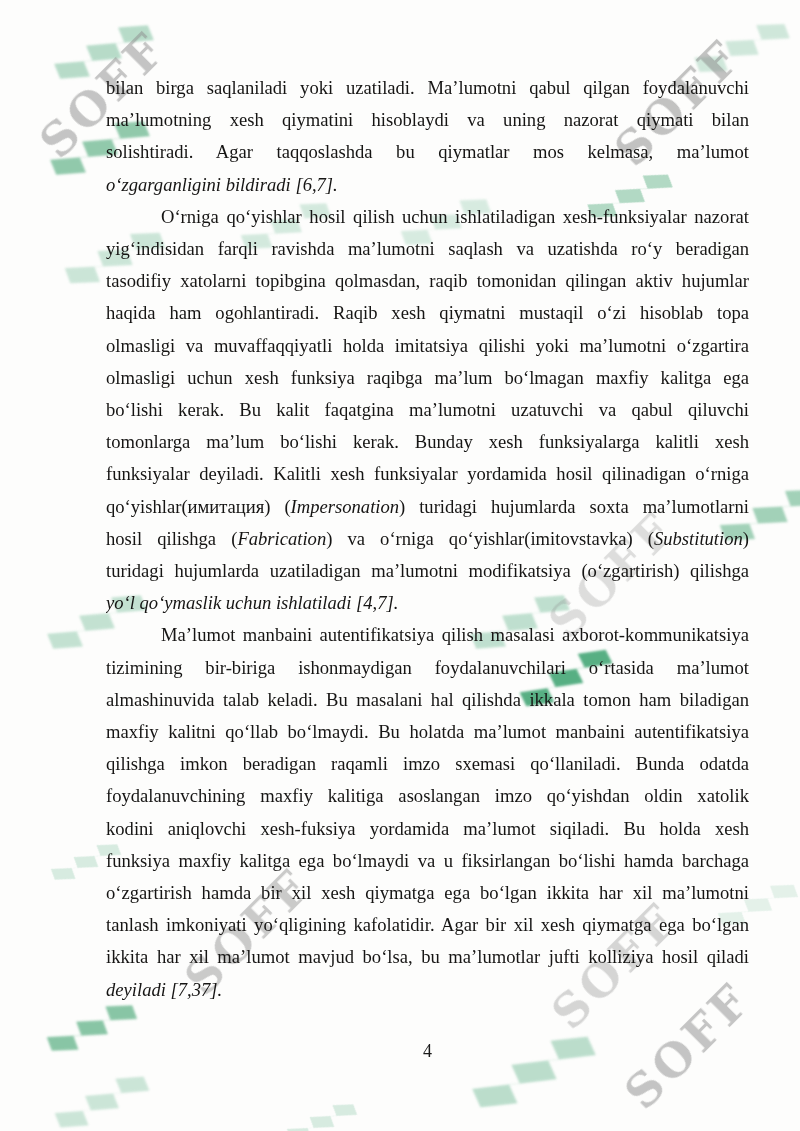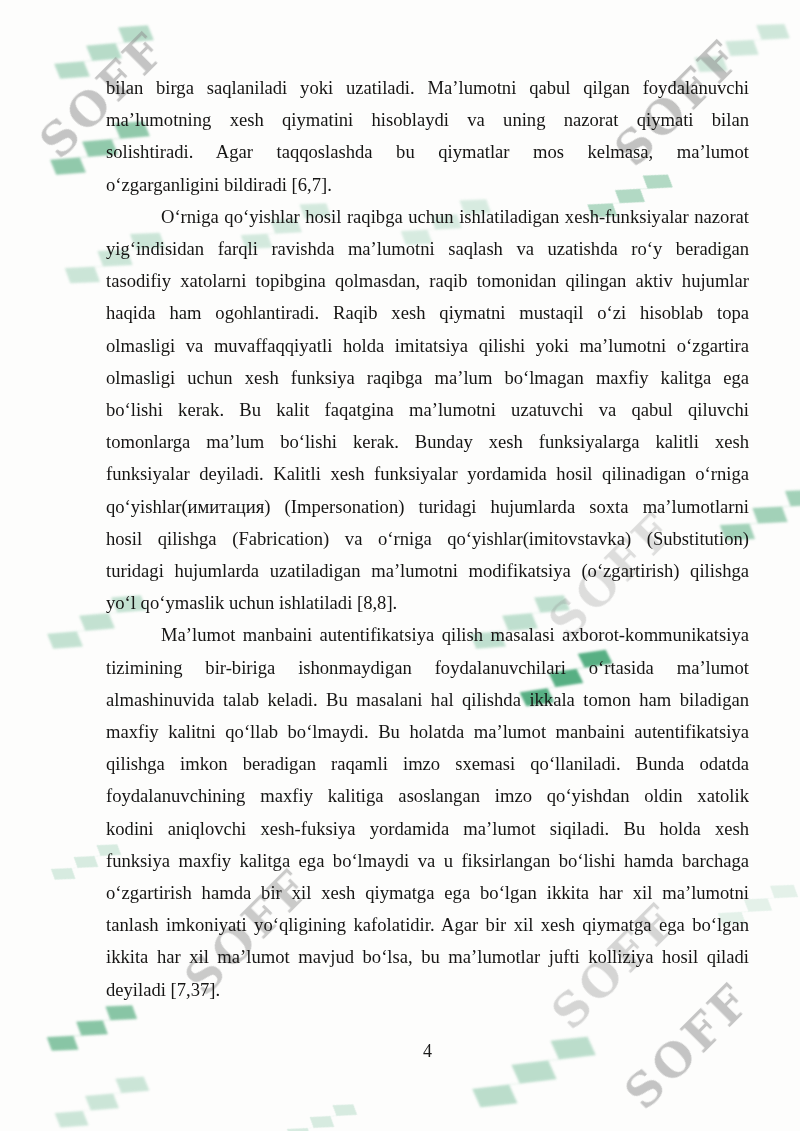--- a/index.html
+++ b/index.html
@@ -51,23 +51,23 @@
     font-size: 18.6px;
     line-height: 32.2px;
   }
   .para { margin: 0; }
   .line {
     text-align: justify;
     text-align-last: justify;
     max-height: 33px;
     overflow: hidden;
   }
-  .line.last { text-align-last: left; }
+  .line.last { text-align-last: left; font-style: italic; }
   .line.indent { text-indent: 55px; }
-  .it { }
+  .it { font-style: italic; }
 
   .page-number {
     position: absolute;
     left: 106px;
     top: 1041px;
     width: 643px;
     z-index: 2;
     text-align: center;
     font-size: 18px;
     color: #1a1a1a;
@@ -171,33 +171,33 @@
       <div class="wm-text" style="left: 688px; top: 1046px; opacity: 0.5; color: rgb(141, 141, 141); transform: translate(-50%, -50%) rotate(-45deg);">SOFF</div>
     </div>
   <div class="text-block">
       <div class="para">
         <div class="line"><span>bilan birga saqlaniladi yoki uzatiladi. Ma’lumotni qabul qilgan foydalanuvchi</span></div>
         <div class="line"><span>ma’lumotning xesh qiymatini hisoblaydi va uning nazorat qiymati bilan</span></div>
         <div class="line"><span>solishtiradi. Agar taqqoslashda bu qiymatlar mos kelmasa, ma’lumot</span></div>
         <div class="line last"><span>o‘zgarganligini bildiradi [6,7].</span></div>
       </div>
       <div class="para">
-        <div class="line indent"><span>O‘rniga qo‘yishlar hosil raqibga uchun ishlatiladigan xesh-funksiyalar nazorat</span></div>
+        <div class="line indent"><span>O‘rniga qo‘yishlar hosil qilish uchun ishlatiladigan xesh-funksiyalar nazorat</span></div>
         <div class="line"><span>yig‘indisidan farqli ravishda ma’lumotni saqlash va uzatishda ro‘y beradigan</span></div>
         <div class="line"><span>tasodifiy xatolarni topibgina qolmasdan, raqib tomonidan qilingan aktiv hujumlar</span></div>
         <div class="line"><span>haqida ham ogohlantiradi. Raqib xesh qiymatni mustaqil o‘zi hisoblab topa</span></div>
         <div class="line"><span>olmasligi va muvaffaqqiyatli holda imitatsiya qilishi yoki ma’lumotni o‘zgartira</span></div>
         <div class="line"><span>olmasligi uchun xesh funksiya raqibga ma’lum bo‘lmagan maxfiy kalitga ega</span></div>
         <div class="line"><span>bo‘lishi kerak. Bu kalit faqatgina ma’lumotni uzatuvchi va qabul qiluvchi</span></div>
         <div class="line"><span>tomonlarga ma’lum bo‘lishi kerak. Bunday xesh funksiyalarga kalitli xesh</span></div>
         <div class="line"><span>funksiyalar deyiladi. Kalitli xesh funksiyalar yordamida hosil qilinadigan o‘rniga</span></div>
         <div class="line"><span>qo‘yishlar(имитация) (</span><span class="it">Impersonation</span><span>) turidagi hujumlarda soxta ma’lumotlarni</span></div>
         <div class="line"><span>hosil qilishga (</span><span class="it">Fabrication</span><span>) va o‘rniga qo‘yishlar(imitovstavka) (</span><span class="it">Substitution</span><span>)</span></div>
         <div class="line"><span>turidagi hujumlarda uzatiladigan ma’lumotni modifikatsiya (o‘zgartirish) qilishga</span></div>
-        <div class="line last"><span>yo‘l qo‘ymaslik uchun ishlatiladi [8,8].</span></div>
+        <div class="line last"><span>yo‘l qo‘ymaslik uchun ishlatiladi [4,7].</span></div>
       </div>
       <div class="para">
         <div class="line indent"><span>Ma’lumot manbaini autentifikatsiya qilish masalasi axborot-kommunikatsiya</span></div>
         <div class="line"><span>tizimining bir-biriga ishonmaydigan foydalanuvchilari o‘rtasida ma’lumot</span></div>
         <div class="line"><span>almashinuvida talab keladi. Bu masalani hal qilishda ikkala tomon ham biladigan</span></div>
         <div class="line"><span>maxfiy kalitni qo‘llab bo‘lmaydi. Bu holatda ma’lumot manbaini autentifikatsiya</span></div>
         <div class="line"><span>qilishga imkon beradigan raqamli imzo sxemasi qo‘llaniladi. Bunda odatda</span></div>
         <div class="line"><span>foydalanuvchining maxfiy kalitiga asoslangan imzo qo‘yishdan oldin xatolik</span></div>
         <div class="line"><span>kodini aniqlovchi xesh-fuksiya yordamida ma’lumot siqiladi. Bu holda xesh</span></div>
         <div class="line"><span>funksiya maxfiy kalitga ega bo‘lmaydi va u fiksirlangan bo‘lishi hamda barchaga</span></div>

